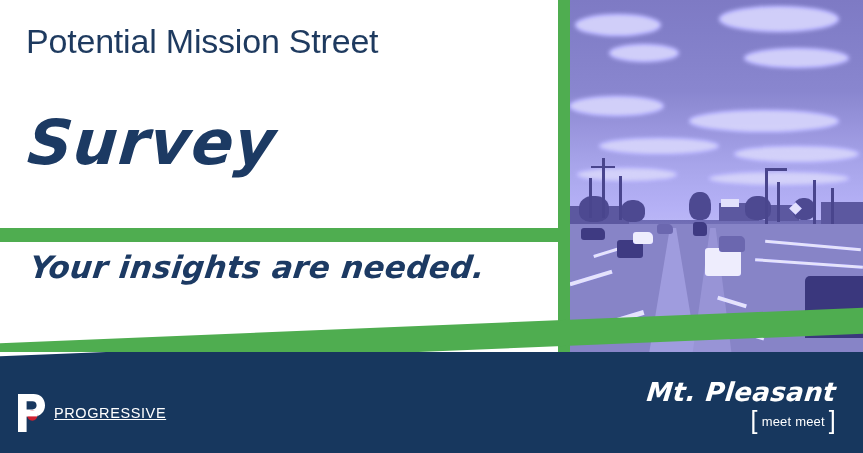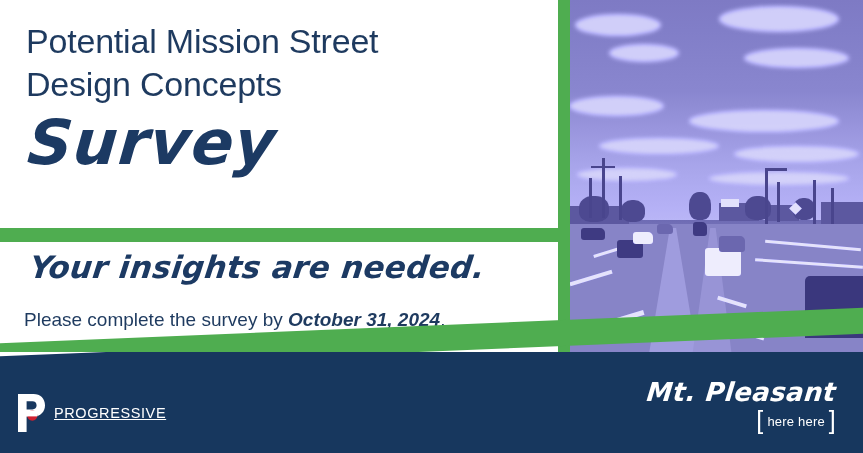--- a/index.html
+++ b/index.html
@@ -362,30 +362,26 @@
   </div>
 
   <div class="photo-stripe-left"></div>
 
   <div class="card-top"></div>
   <div class="divider"></div>
   <div class="card-bottom"></div>
 
   <div class="headline">
     <span class="ln">Potential Mission Street</span>
-    <span class="ln">Design Concepts</span>
   </div>
 
   <div class="script-survey">Survey</div>
 
   <div class="script-insights">Your insights are needed.</div>
 
-  <div class="deadline">
-    <span>Please complete the survey by </span><span class="date">October 31, 2024</span><span>.</span>
-  </div>
 
   <div class="green-sweep"></div>
   <div class="footer-band">
     <div class="wedge"></div>
   </div>
 
   <div class="logo">
     <span class="logo-mark">
       <svg width="27" height="38" viewBox="0 0 27 38" xmlns="http://www.w3.org/2000/svg">
         <path d="M0 0 H15.5 C22.4 0 27 4.6 27 11.2 C27 17.8 22.4 22.4 15.5 22.4 H8.6 V38 H0 Z
@@ -396,18 +392,18 @@
     </span>
     <span class="logo-words">
       <span>PROGRESSIVE</span>
     </span>
   </div>
 
   <div class="mtp">
     <span class="mtp-name">Mt. Pleasant</span>
     <span class="mtp-tag">
       <span class="brk">[</span>
-      <span>here here</span>
+      <span>meet meet</span>
       <span class="brk">]</span>
     </span>
   </div>
 
 </div>
 
 </body></html>

